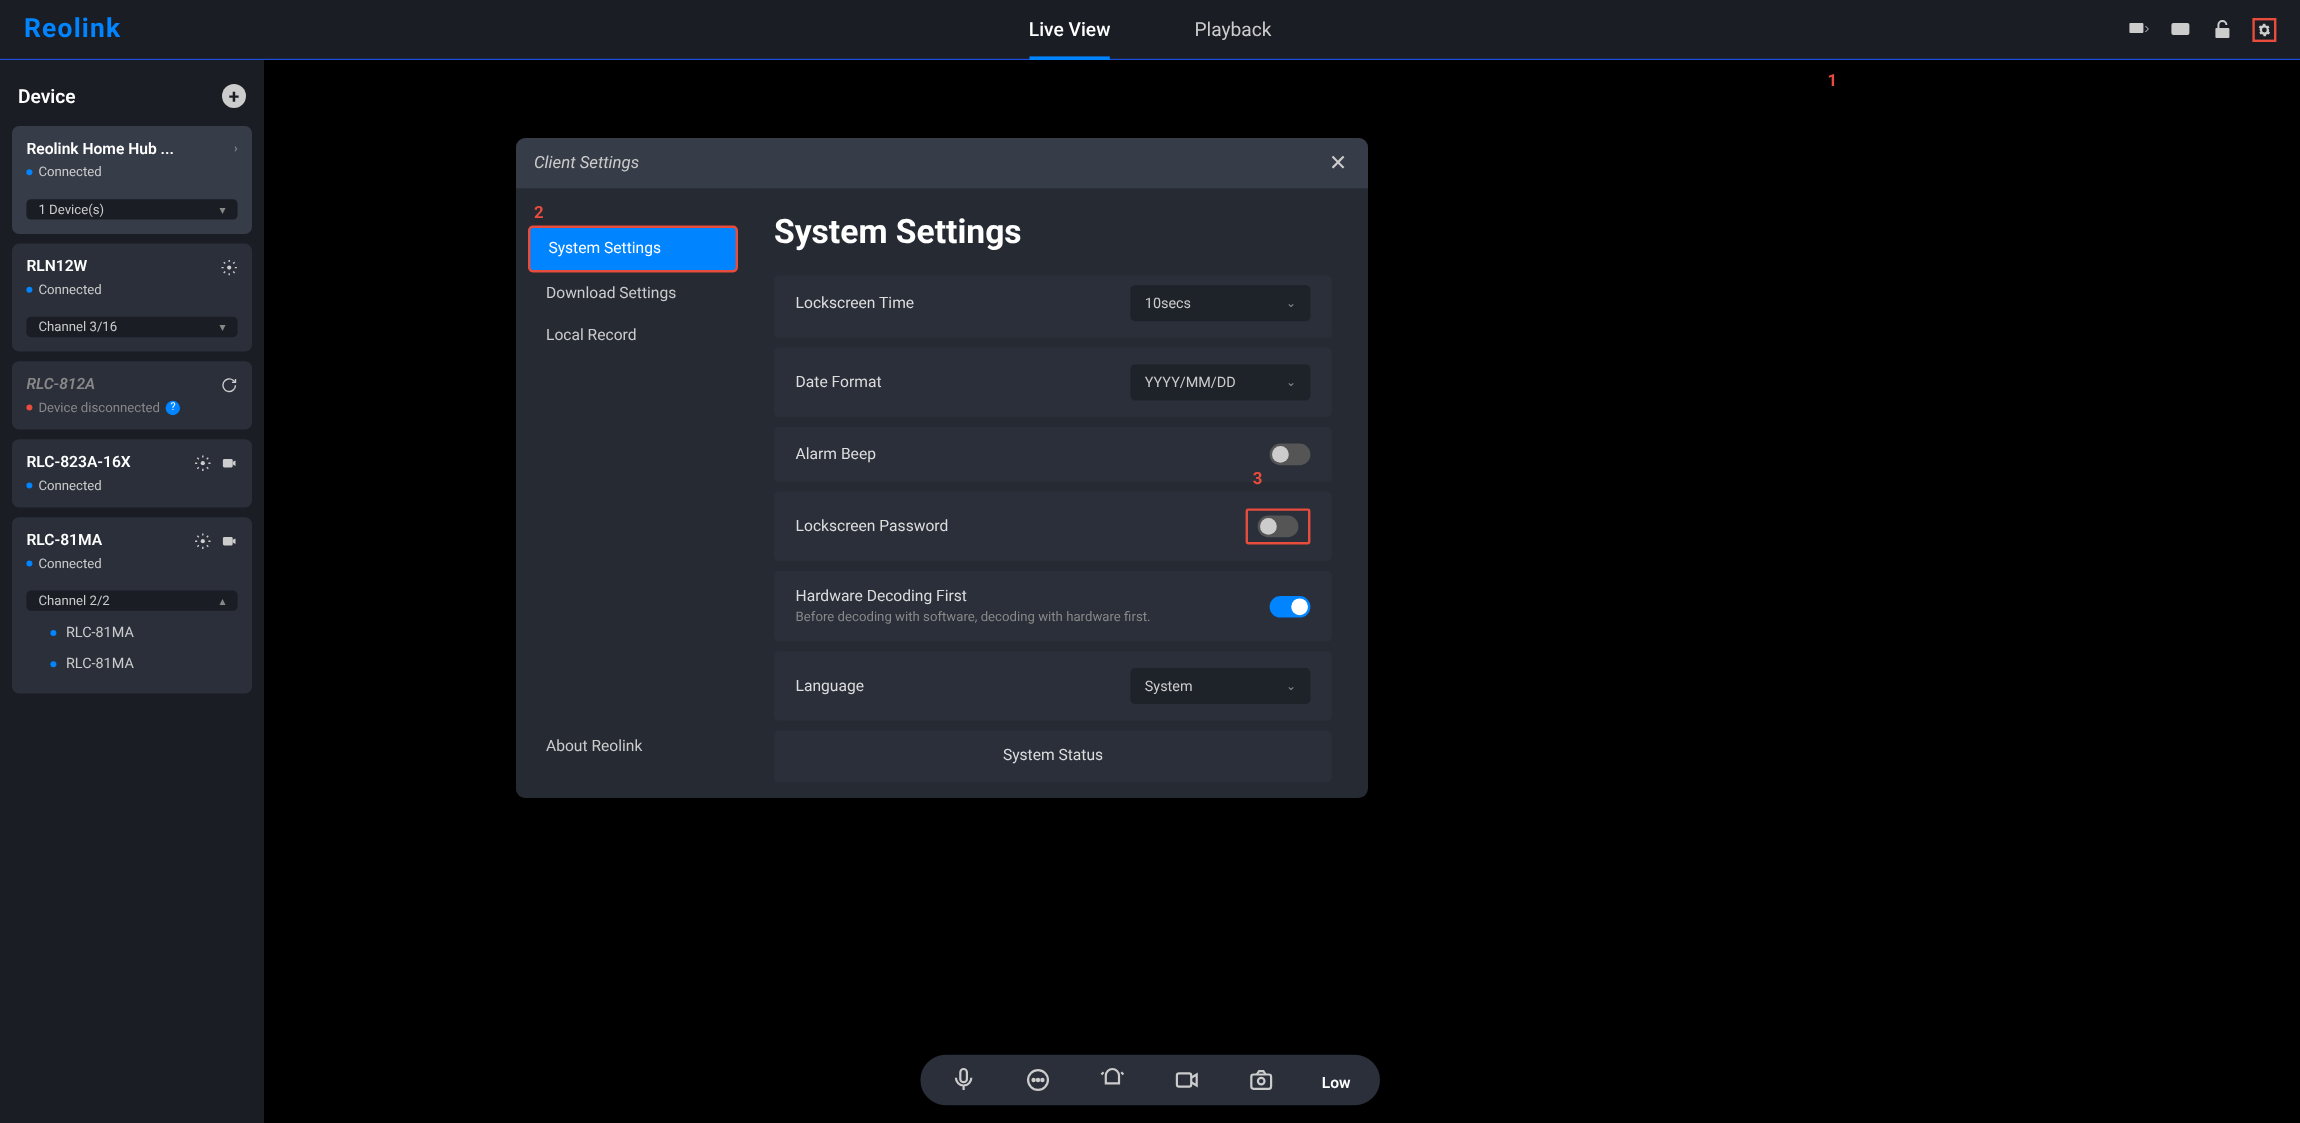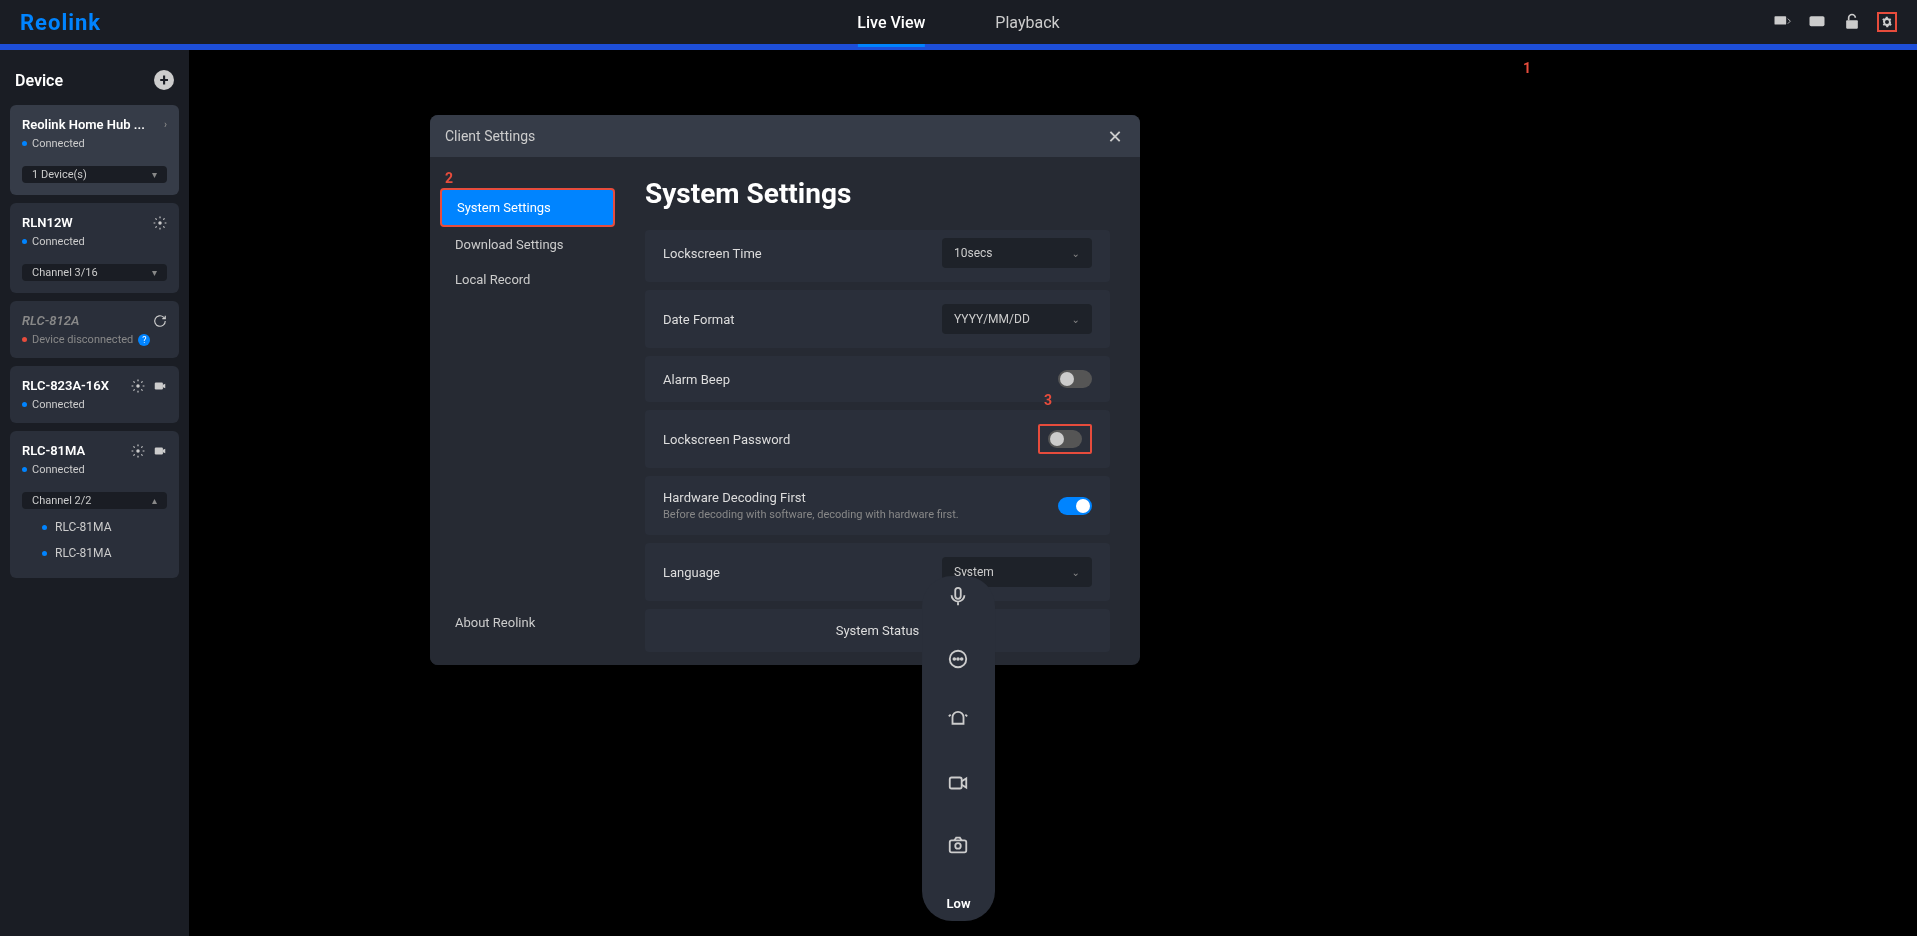--- a/index.html
+++ b/index.html
@@ -1,51 +1,51 @@
 <!DOCTYPE html>
 <html><head>
 <meta charset="utf-8">
 <style>
 * { margin: 0; padding: 0; box-sizing: border-box; font-family: -apple-system, BlinkMacSystemFont, "Segoe UI", Roboto, sans-serif; }
 body { background: #000; color: #fff; width: 1917px; height: 936px; overflow: hidden; position: relative; }
 
 
-.header { height: 50px; background: #1a1d24; display: flex; align-items: center; padding: 0 20px; border-bottom: 6px solid #1d4ed8; }
+.header { height: 50px; background: #1a1d24; display: flex; align-items: center; padding: 0 20px; border-bottom: 1px solid #1d4ed8; }
 .logo { color: #0084ff; font-size: 22px; font-weight: bold; letter-spacing: 1px; }
 .nav-tabs { position: absolute; left: 50%; transform: translateX(-50%); display: flex; gap: 50px; height: 50px; align-items: center; }
 .nav-tab { color: #ccc; font-size: 16px; cursor: pointer; padding: 0 10px; height: 50px; display: flex; align-items: center; position: relative; }
 .nav-tab.active { color: #fff; font-weight: 500; }
 .nav-tab.active::after { content: ''; position: absolute; bottom: 0; left: 10px; right: 10px; height: 3px; background: #0084ff; }
 .header-icons { margin-left: auto; display: flex; gap: 15px; align-items: center; }
 .header-icon { width: 20px; height: 20px; color: #ccc; cursor: pointer; display: flex; align-items: center; justify-content: center; }
 .red-box { border: 2px solid #e74c3c; padding: 2px; }
 
 
-.sidebar { position: absolute; left: 0; top: 50px; width: 189px; bottom: 0; background: #1a1d24; padding: 10px; overflow-y: auto; }
+.sidebar { position: absolute; left: 0; top: 50px; width: 220px; bottom: 0; background: #1a1d24; padding: 10px; overflow-y: auto; }
 .sidebar-header { display: flex; justify-content: space-between; align-items: center; padding: 10px 5px 15px; }
 .sidebar-title { font-size: 16px; font-weight: 600; }
 .add-btn { width: 20px; height: 20px; background: #ccc; border-radius: 50%; display: flex; align-items: center; justify-content: center; color: #1a1d24; font-size: 16px; font-weight: bold; cursor: pointer; }
 .device-card { background: #2a2f3a; border-radius: 6px; margin-bottom: 8px; padding: 12px; }
 .device-card.light { background: #363c48; }
 .device-name { font-size: 13px; font-weight: 600; margin-bottom: 5px; display: flex; justify-content: space-between; align-items: center; }
 .device-status { font-size: 11px; color: #ccc; display: flex; align-items: center; gap: 5px; }
 .device-status::before { content: ''; width: 5px; height: 5px; background: #0084ff; border-radius: 50%; }
 .device-status.disconnected::before { background: #e74c3c; }
 .device-status.disconnected { color: #888; }
 .channel-select { background: #1a1d24; border-radius: 4px; padding: 2px 10px; margin-top: 16px; font-size: 11px; color: #ccc; display: flex; justify-content: space-between; align-items: center; cursor: pointer; }
 .device-icons { display: flex; gap: 8px; }
 .device-icon { width: 14px; height: 14px; color: #ccc; }
 .channel-list { margin-top: 5px; }
 .channel-item { padding: 6px 10px 6px 20px; font-size: 12px; color: #ccc; display: flex; align-items: center; gap: 8px; }
 .channel-item::before { content: ''; width: 5px; height: 5px; background: #0084ff; border-radius: 50%; }
 
 
 .modal { position: absolute; left: 430px; top: 115px; width: 710px; height: 550px; background: #262a33; border-radius: 8px; display: flex; flex-direction: column; overflow: hidden; }
 .modal-header { height: 42px; background: #363c48; display: flex; align-items: center; padding: 0 15px; justify-content: space-between; }
-.modal-title { font-size: 14px; color: #ccc; }
+.modal-title { font-size: 14px; color: #ccc; font-style: italic; }
 .close-btn { width: 20px; height: 20px; color: #ccc; cursor: pointer; display: flex; align-items: center; justify-content: center; font-size: 18px; }
 .modal-body { flex: 1; display: flex; overflow: hidden; }
 .modal-sidebar { width: 195px; background: #262a33; padding: 15px 0; display: flex; flex-direction: column; }
 .modal-nav-item { padding: 10px 25px; font-size: 13px; color: #ccc; cursor: pointer; }
 .modal-nav-item.active { background: #0084ff; color: #fff; border-radius: 4px; margin: 0 10px; padding: 10px 15px; }
 .about-link { margin-top: auto; padding: 10px 25px 20px; font-size: 13px; color: #ccc; cursor: pointer; }
 .modal-content { flex: 1; padding: 20px 30px 20px 20px; overflow-y: auto; position: relative; }
 .content-title { font-size: 28px; font-weight: bold; margin-bottom: 20px; }
 .setting-row { background: #2a2f3a; border-radius: 4px; padding: 14px 18px; margin-bottom: 8px; display: flex; justify-content: space-between; align-items: center; }
 .setting-label { font-size: 13px; color: #ddd; }
@@ -56,21 +56,21 @@
 .toggle::after { content: ''; position: absolute; width: 14px; height: 14px; background: #ccc; border-radius: 50%; top: 2px; left: 2px; transition: left 0.2s; }
 .toggle.on { background: #0084ff; }
 .toggle.on::after { left: 18px; background: #fff; }
 .system-status-btn { background: #2a2f3a; border-radius: 4px; padding: 14px; text-align: center; font-size: 13px; color: #ddd; cursor: pointer; margin-bottom: 8px; }
 
 
 .annotation { position: absolute; color: #e74c3c; font-size: 14px; font-weight: bold; z-index: 100; }
 .red-highlight { border: 2px solid #e74c3c; border-radius: 2px; }
 
 
-.bottom-toolbar { position: absolute; bottom: 15px; left: 50%; transform: translateX(-50%); background: #2a2f3a; border-radius: 30px; padding: 10px 25px; display: flex; gap: 40px; align-items: flex-start; flex-direction: column; }
+.bottom-toolbar { position: absolute; bottom: 15px; left: 50%; transform: translateX(-50%); background: #2a2f3a; border-radius: 30px; padding: 10px 25px; display: flex; gap: 40px; align-items: flex-end; }
 .toolbar-icon { width: 22px; height: 22px; color: #ccc; cursor: pointer; display: flex; align-items: center; justify-content: center; }
 .quality-label { font-size: 13px; font-weight: 600; color: #fff; cursor: pointer; }
 
 .chevron { font-size: 10px; color: #888; }
 
 
 .modal-content::-webkit-scrollbar { width: 4px; }
 .modal-content::-webkit-scrollbar-thumb { background: #555; border-radius: 2px; }
 
 svg { width: 100%; height: 100%; }

